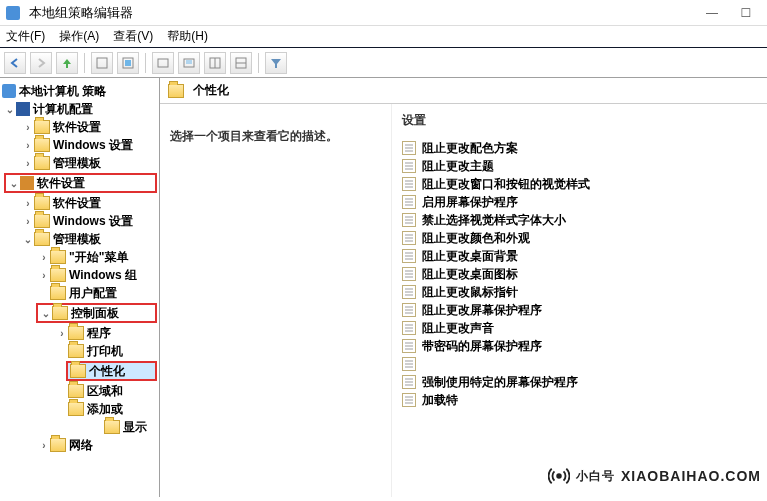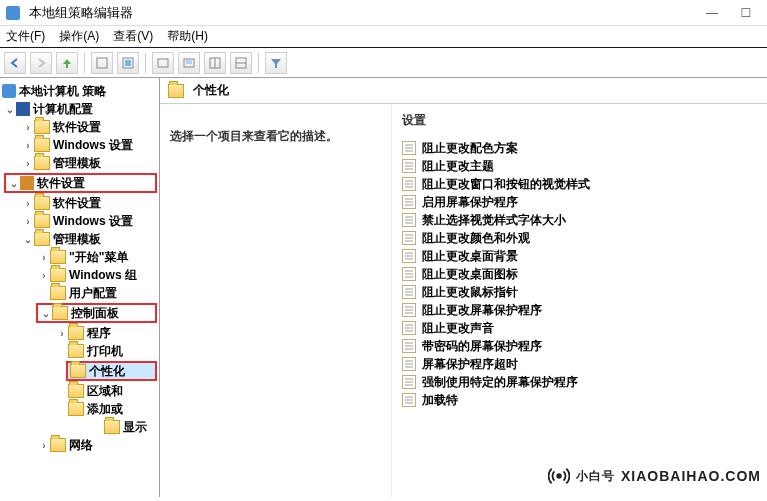--- a/index.html
+++ b/index.html
@@ -288,21 +288,20 @@
             <div class="row">
               <span class="reg-icon"></span>
               <span>阻止更改声音</span>
             </div>
             <div class="row">
               <span class="reg-icon"></span>
               <span>带密码的屏幕保护程序</span>
             </div>
             <div class="row">
               <span class="reg-icon"></span>
-              <span>屏幕保护程序超时</span>
             </div>
             <div class="row">
               <span class="reg-icon"></span>
               <span>强制使用特定的屏幕保护程序</span>
             </div>
             <div class="row">
               <span class="reg-icon"></span>
               <span>加载特</span>
             </div>
           </div>

